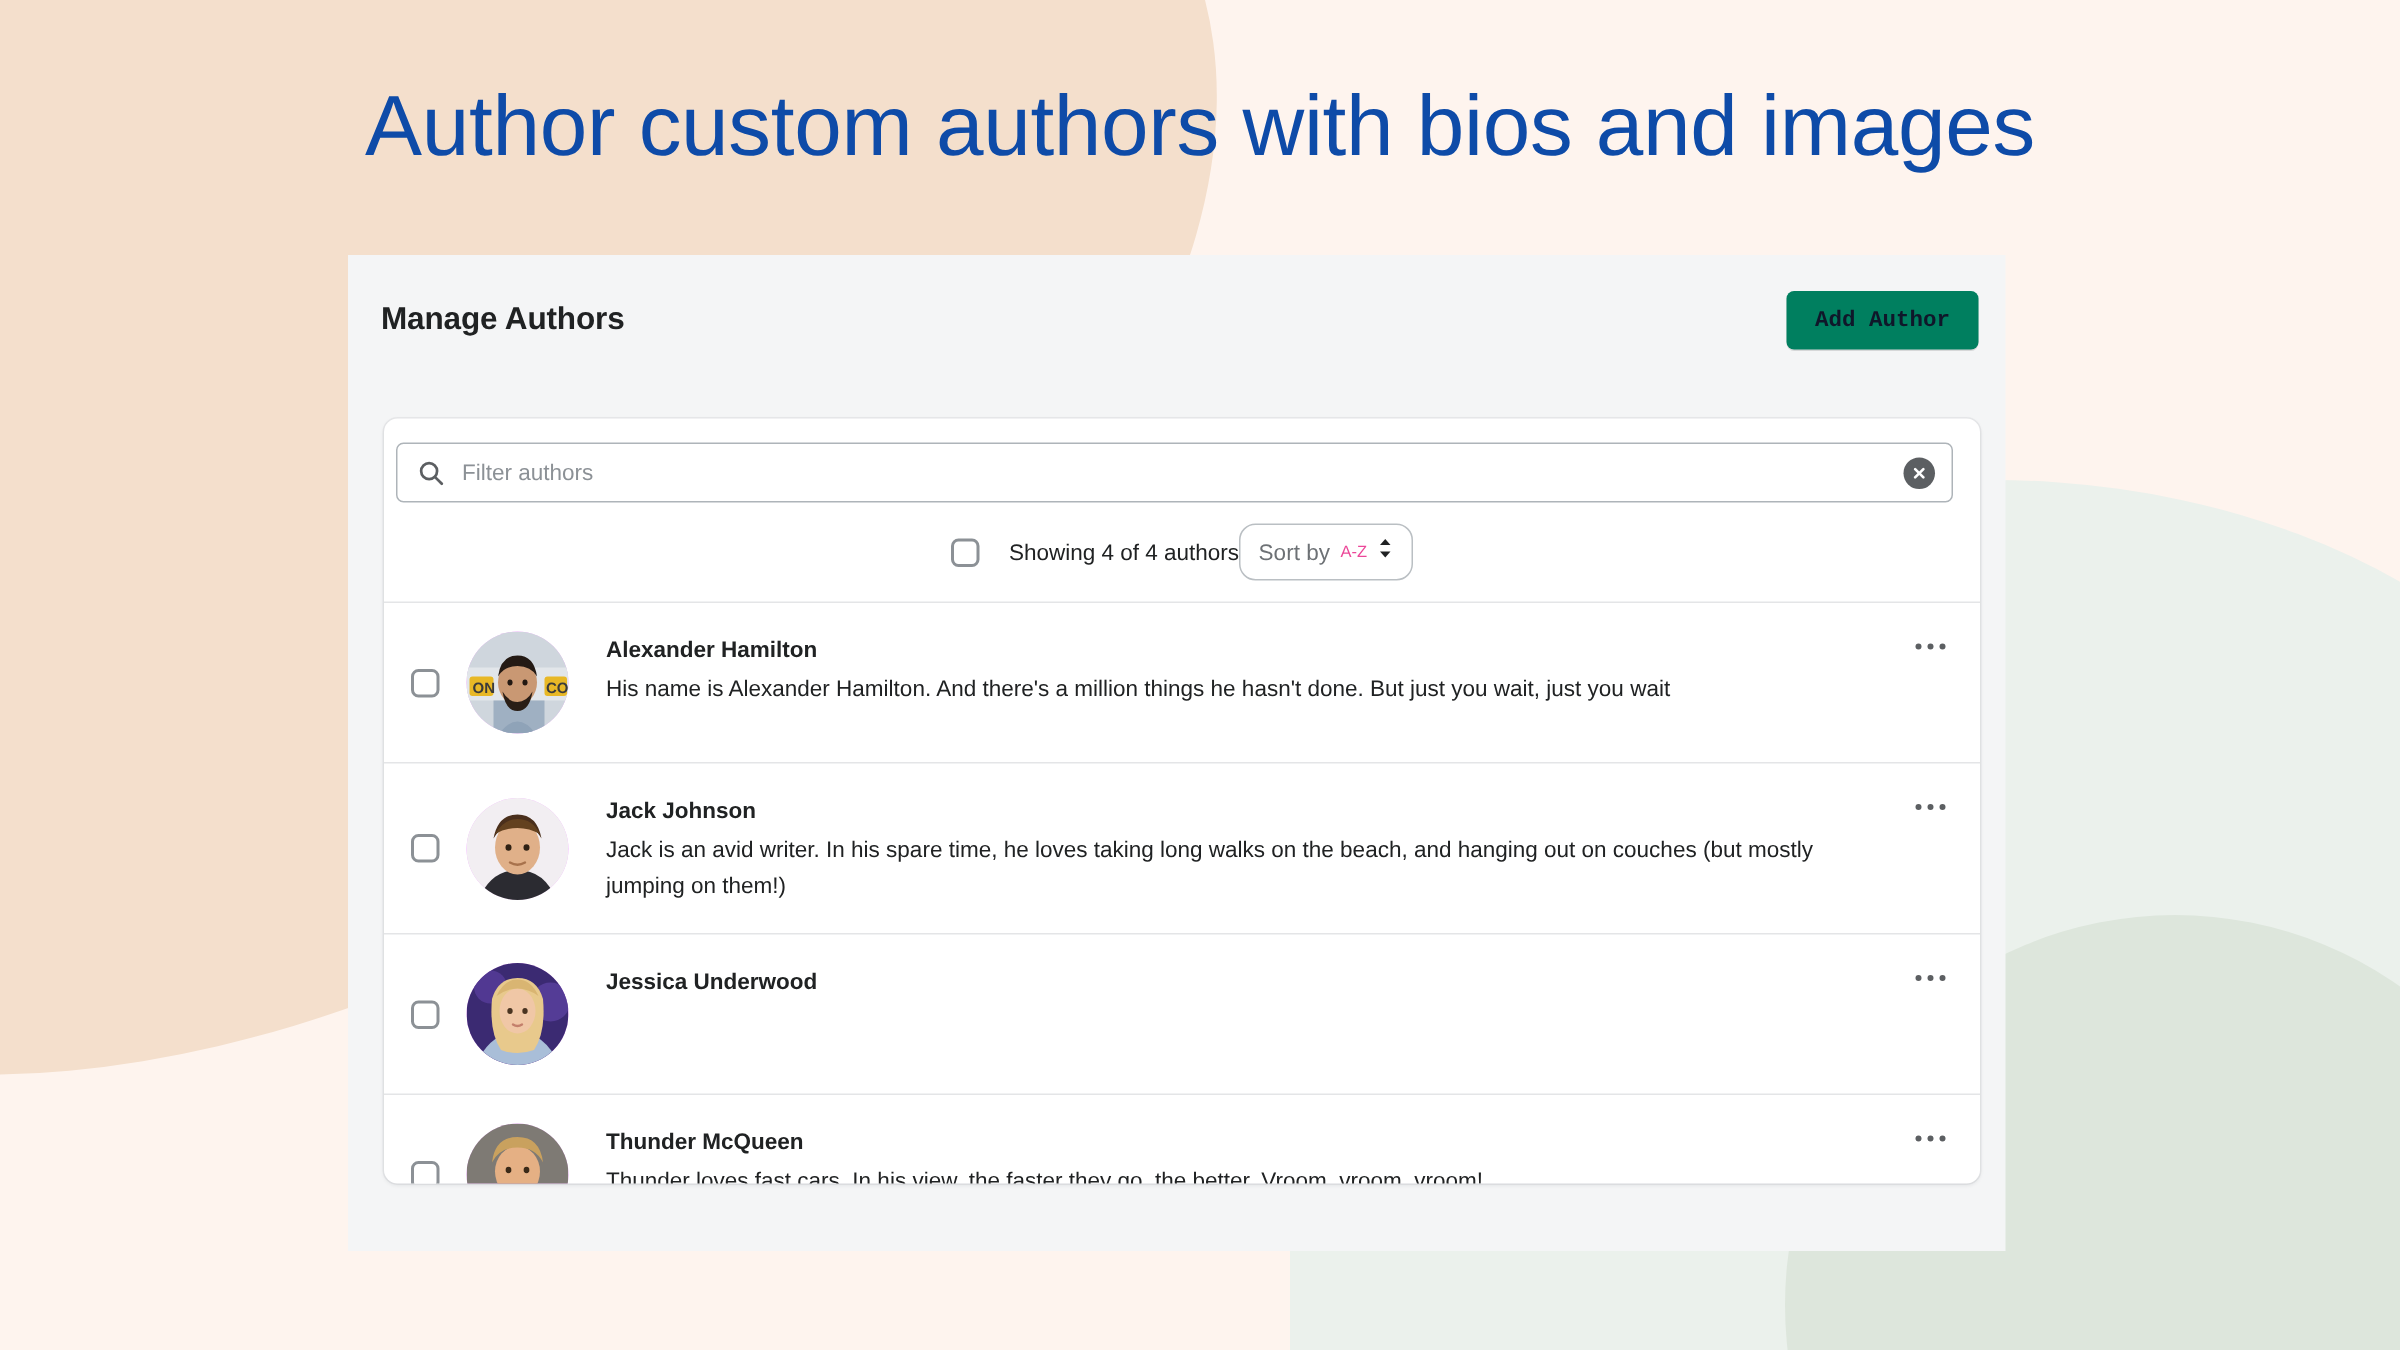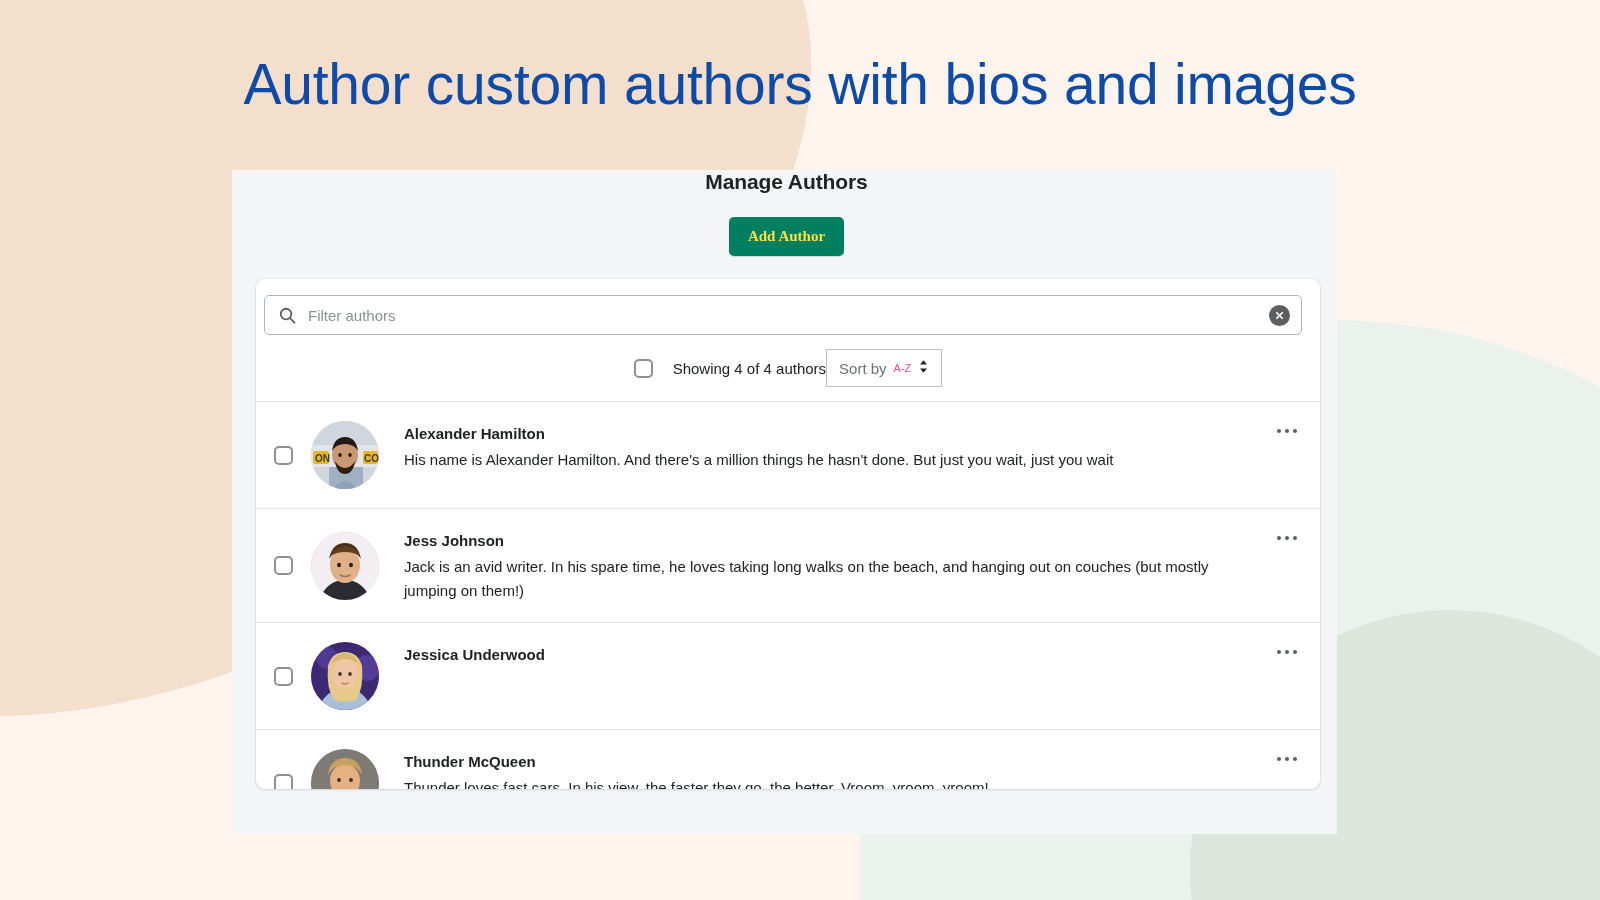--- a/index.html
+++ b/index.html
@@ -81,40 +81,39 @@
     background: #F4F5F6;
     z-index: 2;
   }
 
   .app-header {
     height: 86px;
     display: flex;
     align-items: center;
     justify-content: space-between;
     padding: 0 18px 0 22px;
-    flex-direction: column;
   }
 
   .app-title {
     font-size: 21px;
     font-weight: 700;
     color: #202223;
     letter-spacing: -0.1px;
   }
 
   .add-author-btn {
     background: #007F5F;
-    color: #fde047;
+    color: #0f172a;
     font-size: 15px;
     font-weight: 600;
     border: none;
     border-radius: 5px;
     padding: 11px 19px;
     cursor: pointer;
-    font-family: Liberation Serif, serif;
+    font-family: Liberation Mono, monospace;
     box-shadow: 0 1px 0 rgba(0,0,0,0.12);
   }
 
   
   .list-card {
     position: absolute;
     left: 24px;
     top: 109px;
     width: 1064px;
     height: 510px;
@@ -189,21 +188,21 @@
     font-size: 15px;
     color: #202223;
   }
 
   .sort-select {
     display: flex;
     align-items: center;
     gap: 7px;
     height: 38px;
     border: 1px solid #BABFC3;
-    border-radius: 0;
+    border-radius: 11px;
     background: #FFFFFF;
     padding: 2px 12px;
     cursor: pointer;
   }
   .sort-label { font-size: 15px; color: #6D7175; }
   .sort-value { font-size: 11px; color: #ec4899; }
 
   
   .author-row {
     display: flex;
@@ -372,21 +371,21 @@
           <path d="M8 68 q8 -20 26 -20 q18 0 26 20 z" fill="#2B2B31"></path>
           <ellipse cx="34" cy="33" rx="15" ry="18" fill="#E0B089"></ellipse>
           <path d="M18 27 q3 -16 16 -16 q13 0 16 16 q-5 -9 -16 -9 q-11 0 -16 9z" fill="#4A2F1C"></path>
           <path d="M19 24 q6 -10 15 -10 q10 0 15 10 q-7 -4 -15 -4 q-8 0 -15 4z" fill="#63411F"></path>
           <ellipse cx="28" cy="33" rx="2" ry="2.2" fill="#2F2114"></ellipse>
           <ellipse cx="40" cy="33" rx="2" ry="2.2" fill="#2F2114"></ellipse>
           <path d="M29 43 q5 3 10 0" stroke="#A8724C" stroke-width="1.6" fill="none" stroke-linecap="round"></path>
         </svg>
       </div>
       <div class="author-info">
-        <div class="author-name">Jess Johnson</div>
+        <div class="author-name">Jack Johnson</div>
         <div class="author-bio">Jack is an avid writer. In his spare time, he loves taking long walks on the beach, and hanging out on couches (but mostly jumping on them!)</div>
       </div>
       <button class="row-menu-btn">
         <i></i>
           <i></i>
           <i></i>
       </button>
     </div>
 
     <div class="author-row">

